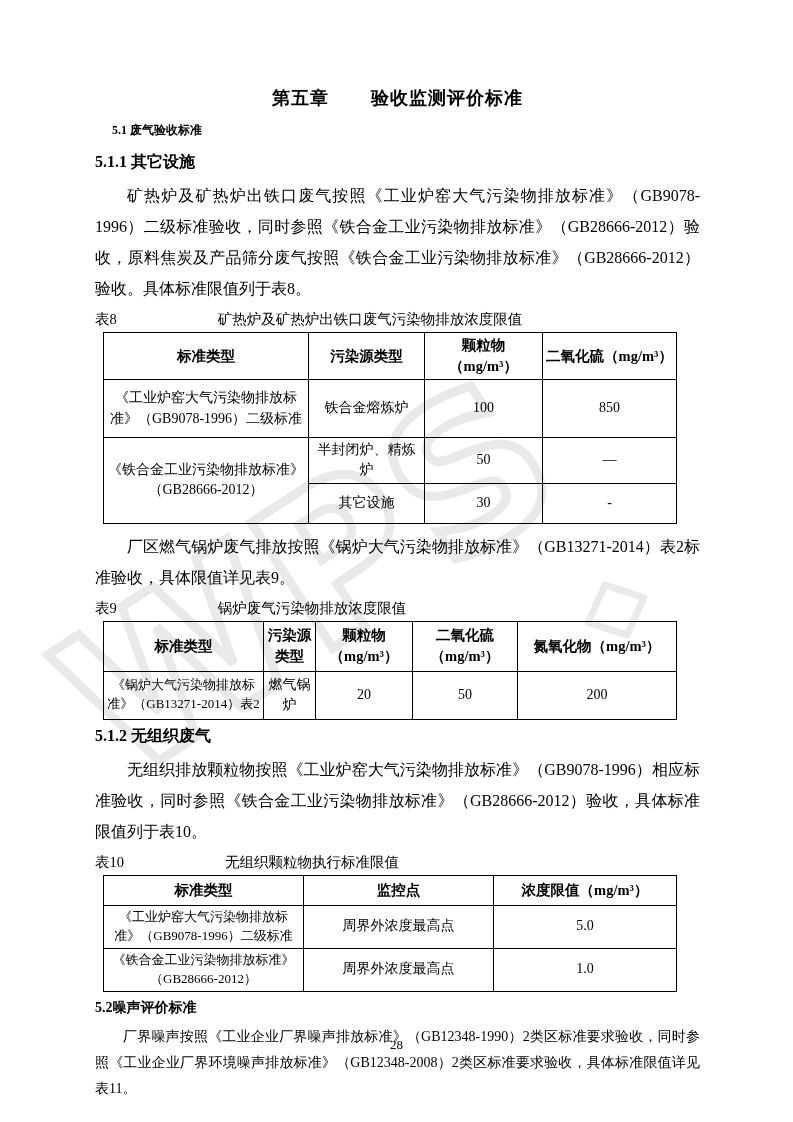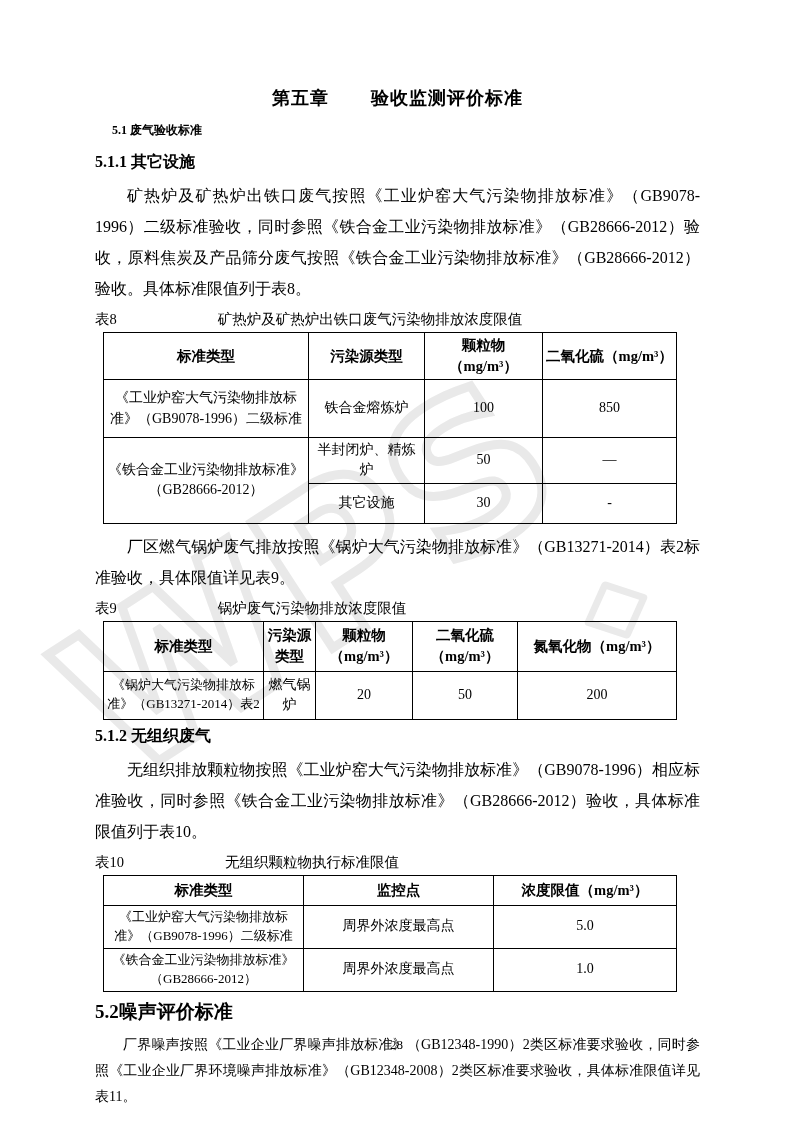--- a/index.html
+++ b/index.html
@@ -12,21 +12,21 @@
     color:transparent;-webkit-text-stroke:9px #e9e9e9;
     transform:rotate(-33deg);pointer-events:none;z-index:0;user-select:none;}
   @supports not (-webkit-text-stroke: 1px #000){ .watermark{color:#ececec;} }
   .wm-cube{position:absolute;left:592px;top:586px;width:34px;height:34px;
     border:7px solid #eaeaea;transform:rotate(18deg) skewX(-6deg);border-radius:4px;z-index:0;}
   .content{position:relative;z-index:1;padding:86px 93px 0 95px;}
   .title{text-align:center;font-size:18px;font-weight:bold;margin:0 0 12px 0;letter-spacing:1px;}
   .title .chapter{margin-right:42px;}
   h2.sec{font-size:12px;font-weight:bold;margin:10px 0 0 17px;}
   h3.sub{font-size:16px;font-weight:bold;margin:13px 0 0 0;}
-  h2.sec-small{font-size:19px;font-weight:bold;margin:7px 0 0 0;}
+  h2.sec-small{font-size:14px;font-weight:bold;margin:7px 0 0 0;}
   p.body{font-size:16px;line-height:31px;text-align:justify;text-indent:2em;margin:7px 0 0 0;}
   p.body-small{font-size:14px;line-height:26px;text-align:justify;text-indent:2em;margin:7px 0 0 0;}
   .tcap{display:flex;justify-content:flex-start;gap:101px;font-weight:normal;font-size:14.5px;
         margin:6px 0 3px 0;}
   table{border-collapse:collapse;table-layout:fixed;width:573px;margin:0 0 0 8px;
         background:transparent;}
   th,td{border:1px solid #000;text-align:center;vertical-align:middle;
         font-size:14px;padding:2px 3px;font-weight:normal;line-height:1.45;}
   th{font-weight:bold;font-size:14.5px;}
   .t8 tr.hrow{height:32px;} .t8 tr.r1{height:58px;} .t8 tr.r2{height:36px;} .t8 tr.r3{height:40px;}

